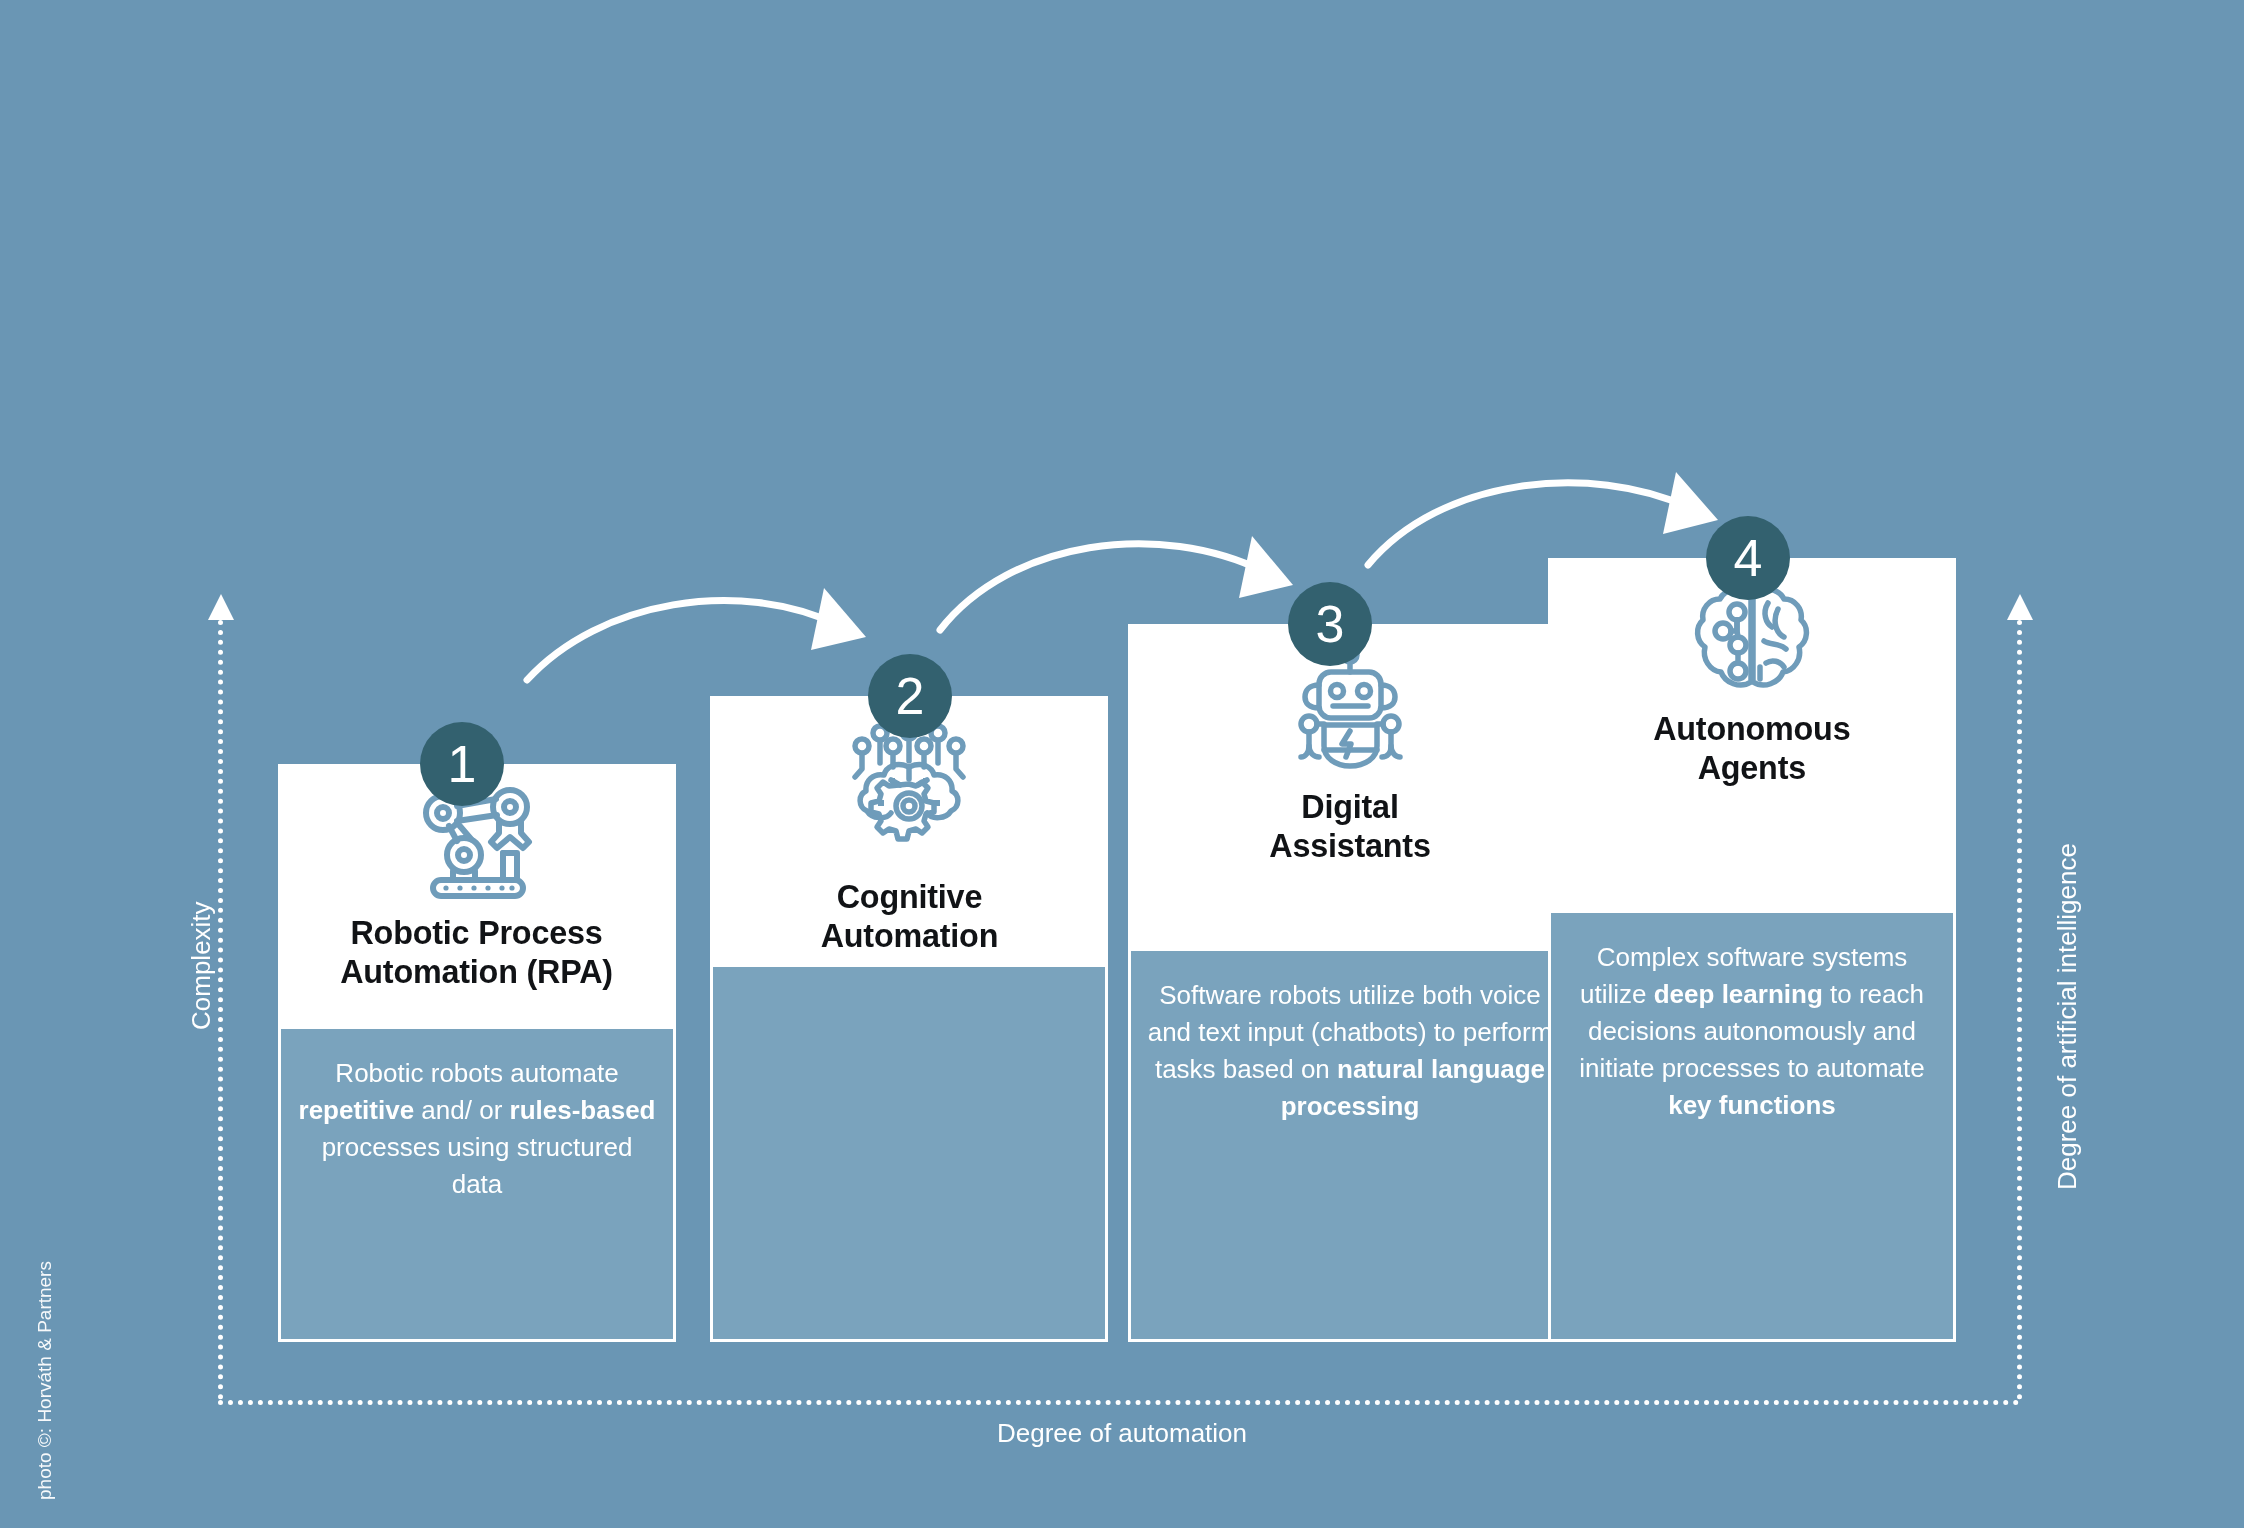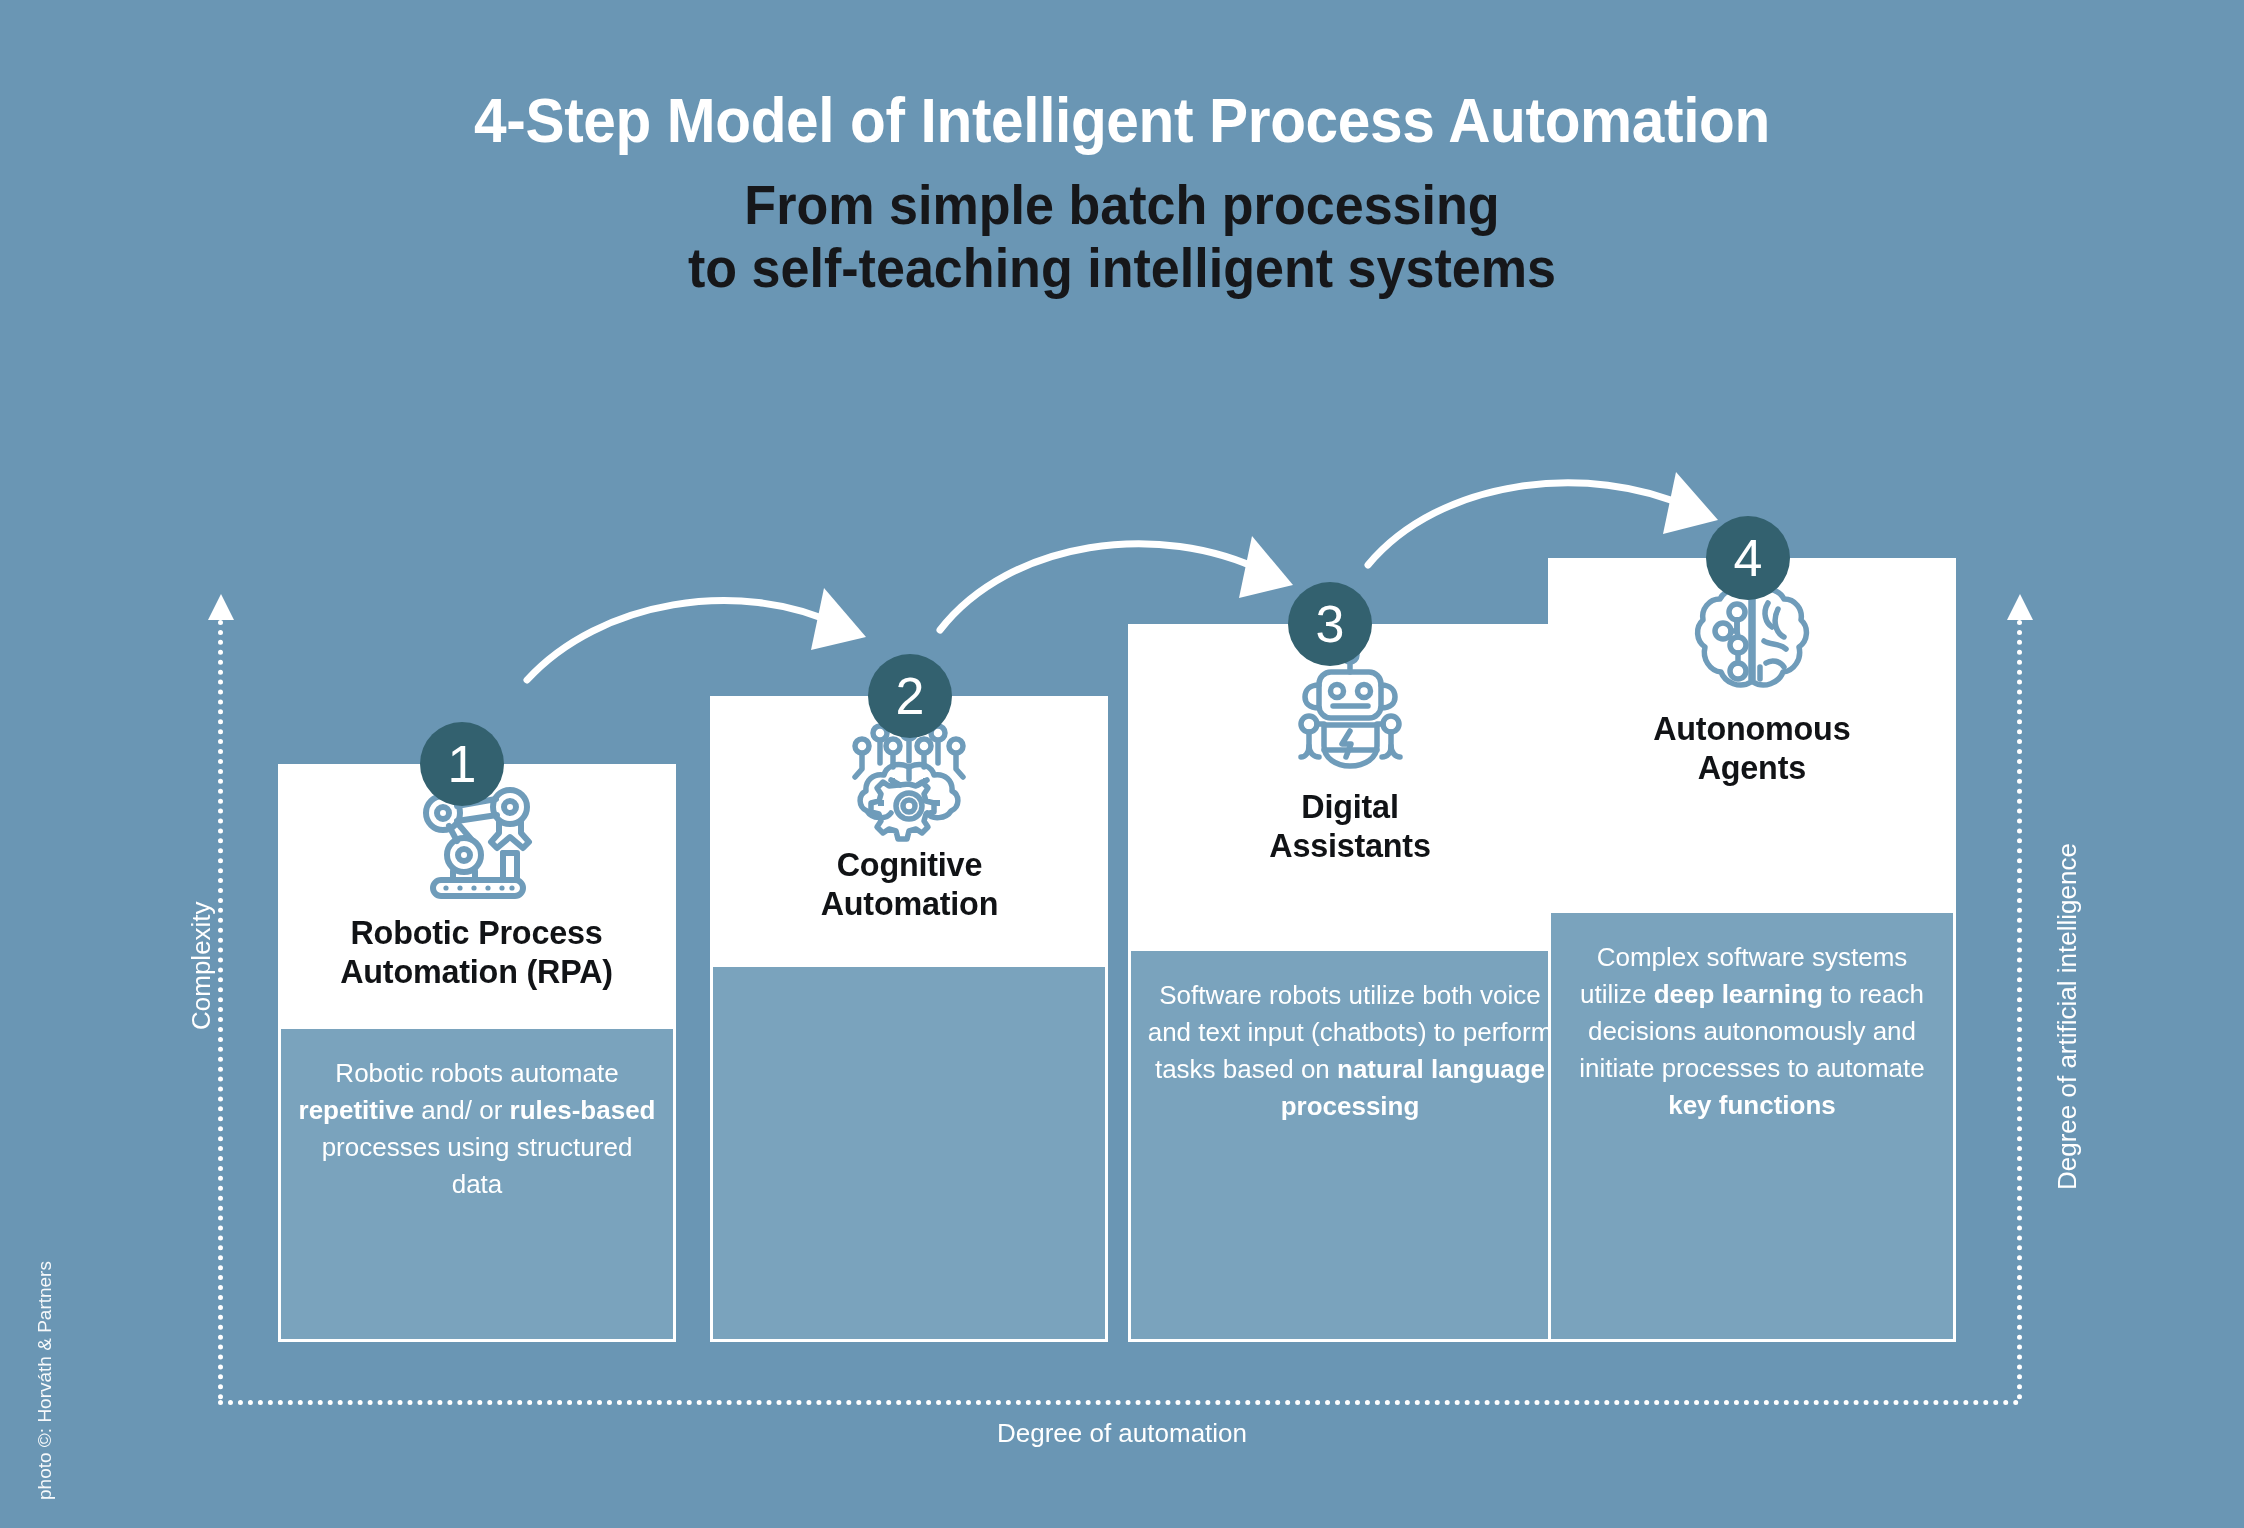--- a/index.html
+++ b/index.html
@@ -92,27 +92,20 @@
   }
 
   .arrows{position:absolute;left:0;top:0;width:2244px;height:1528px;pointer-events:none;z-index:6;}
   .icons-svg{overflow:visible;}
 </style>
 </head>
 <body>
 
 <div class="stage">
 
-  <div class="title-block">
-    <div class="title-main">4-Step Model of Intelligent Process Automation</div>
-    <div class="title-sub">
-      <div>From simple batch processing</div>
-      <div>to self-teaching intelligent systems</div>
-    </div>
-  </div>
 
   <div class="arrow-up" style="left:208px;top:594px;"></div>
   <div class="axis-line axis-v" style="left:218px;top:620px;height:780px;"></div>
   <div class="axis-label rot-left" style="left:186px;top:1030px;">Complexity</div>
 
   <div class="arrow-up" style="left:2007px;top:594px;"></div>
   <div class="axis-line axis-v" style="left:2017px;top:620px;height:780px;"></div>
   <div class="axis-label rot-right" style="left:2052px;top:1190px;">Degree of artificial intelligence</div>
 
   <div class="axis-line axis-h" style="left:218px;top:1400px;width:1802px;"></div>
@@ -165,21 +158,21 @@
       <div class="card-title" style="margin-top:10px;">
         <div>Robotic Process</div>
         <div>Automation (RPA)</div>
       </div>
     </div>
     <div class="card-body"><span>Robotic robots </span><span>automate </span><b>repetitive</b><span> and/ or </span><b>rules-based</b><span> processes using structured data</span></div>
   </div>
   <div class="badge" style="left:420px;top:722px;">1</div>
 
   <div class="card" style="left:710px;top:696px;width:398px;height:646px;">
-    <div class="card-top" style="height:250px;">
+    <div class="card-top" style="height:250px;gap:32px;">
       <svg class="card-icon icons-svg" width="126" height="120" viewBox="0 0 126 120">
         <g fill="none" stroke="#6f9cba" stroke-width="5.5" stroke-linejoin="round" stroke-linecap="round">
           <circle cx="16" cy="29" r="7"></circle>
             <path d="M16 38 L16 52 L9 60"></path>
           <circle cx="34" cy="16" r="7"></circle>
             <path d="M34 25 L34 46"></path>
           <circle cx="47" cy="29" r="7"></circle>
             <path d="M47 38 L47 50"></path>
           <circle cx="63" cy="15" r="7"></circle>
             <path d="M63 24 L63 44"></path>

